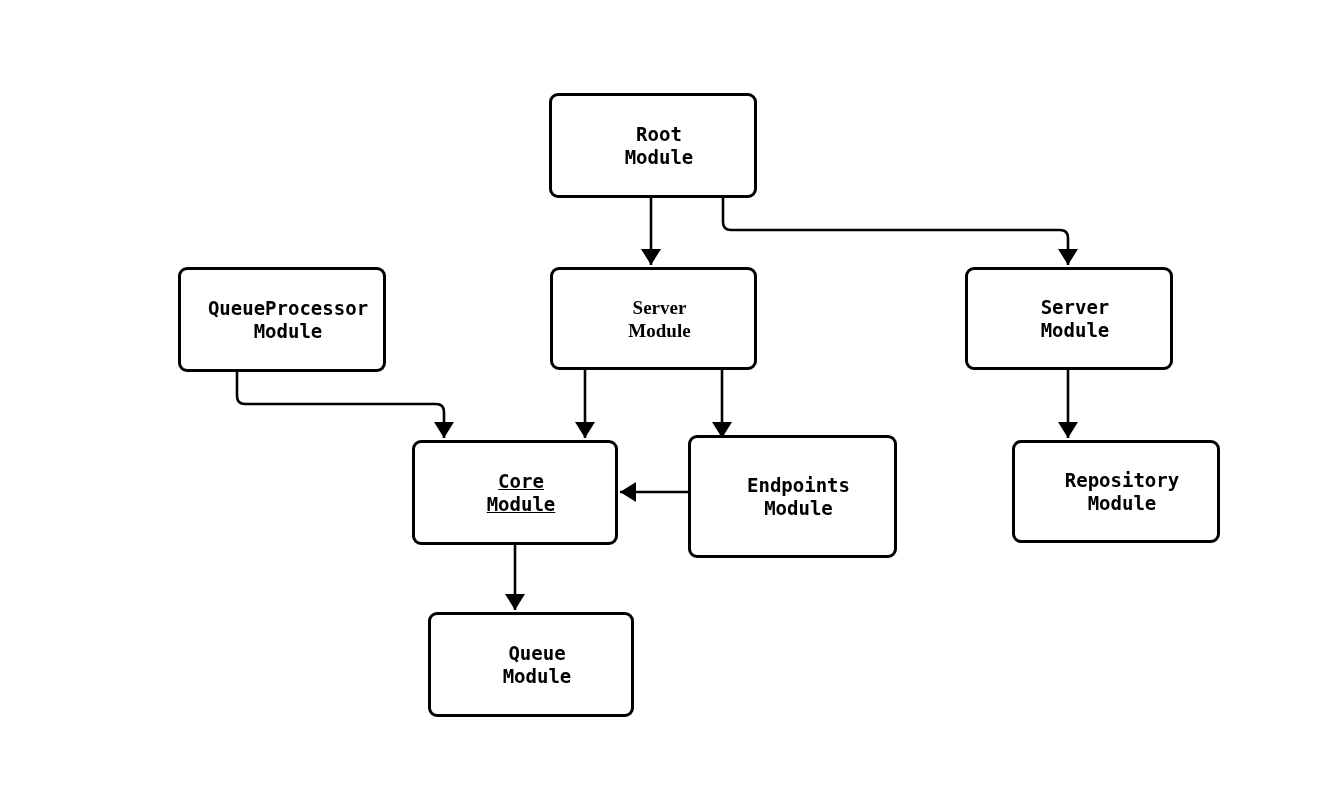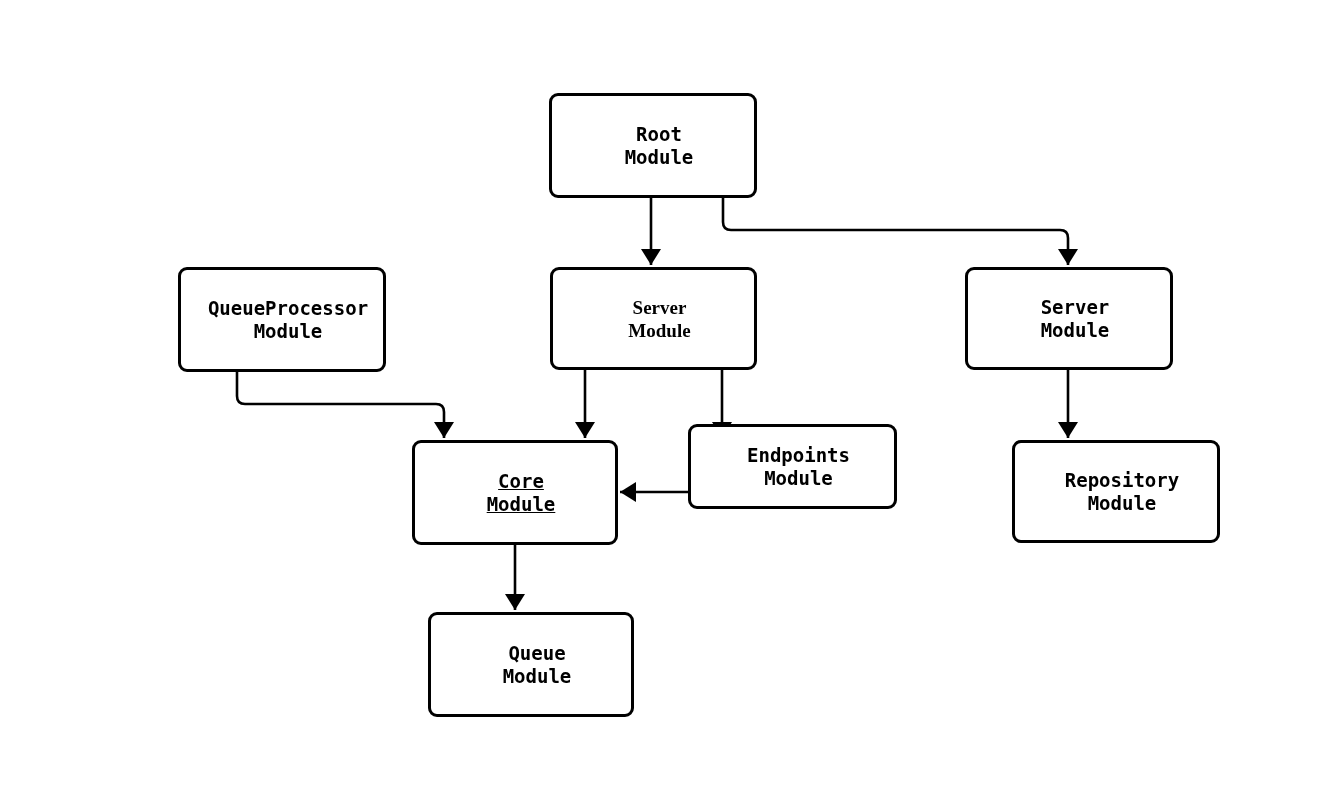--- a/index.html
+++ b/index.html
@@ -38,21 +38,21 @@
     line-height: 23px;
     color: #000000;
     white-space: nowrap;
     padding-left: 12px;
   }
   #n-root          { left: 549px; top: 93px;  width: 208px; height: 105px; }
   #n-queueprocessor{ left: 134px; top: 267px; width: 208px; height: 105px; margin-left: 44px; }
   #n-server        { left: 550px; top: 267px; width: 207px; height: 103px; font-family: Liberation Serif, serif; }
   #n-global        { left: 965px; top: 267px; width: 208px; height: 103px; }
   #n-core          { left: 412px; top: 440px; width: 206px; height: 105px; text-decoration: underline; }
-  #n-endpoints     { left: 688px; top: 424px; width: 209px; height: 85px; align-items: center; }
+  #n-endpoints     { left: 688px; top: 435px; width: 209px; height: 123px; align-items: center; }
   #n-repository    { left: 965px; top: 440px; width: 208px; height: 103px; margin-left: 47px; }
   #n-queue         { left: 412px; top: 612px; width: 206px; height: 105px; margin-left: 16px; }
   .edge {
     fill: none;
     stroke: #000000;
     stroke-width: 2.6px;
   }
 </style>
 </head>
 <body>

